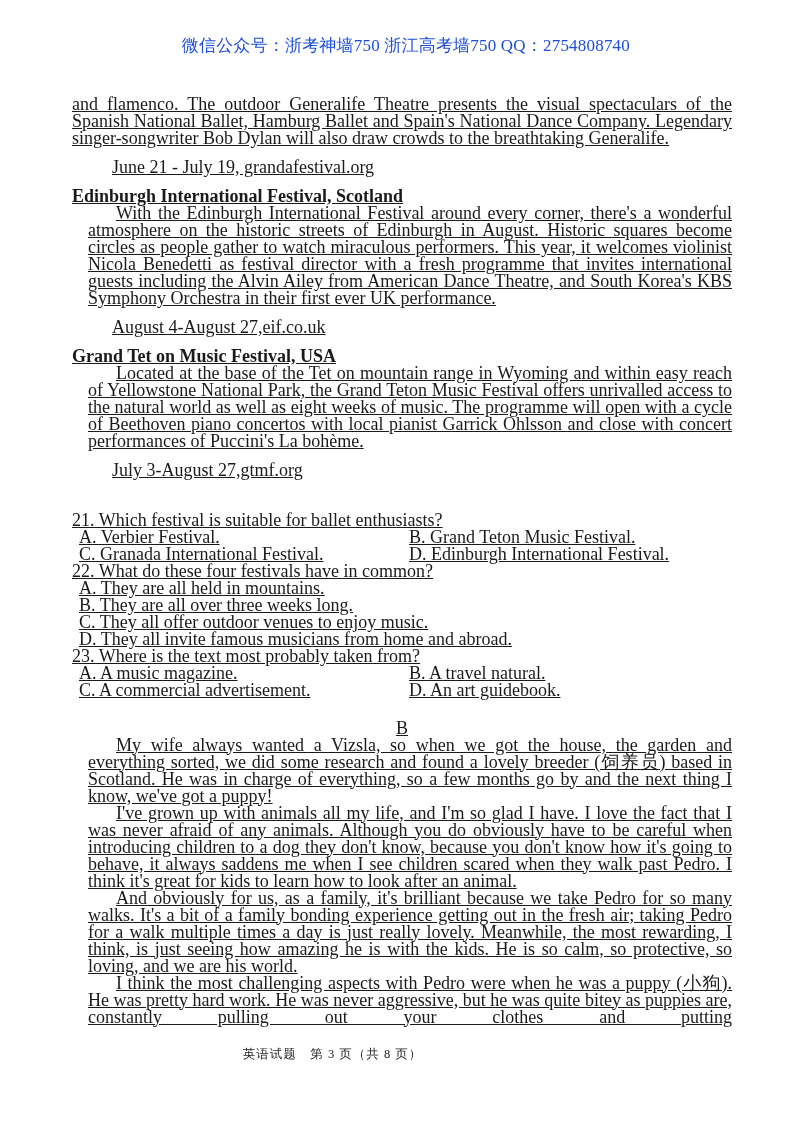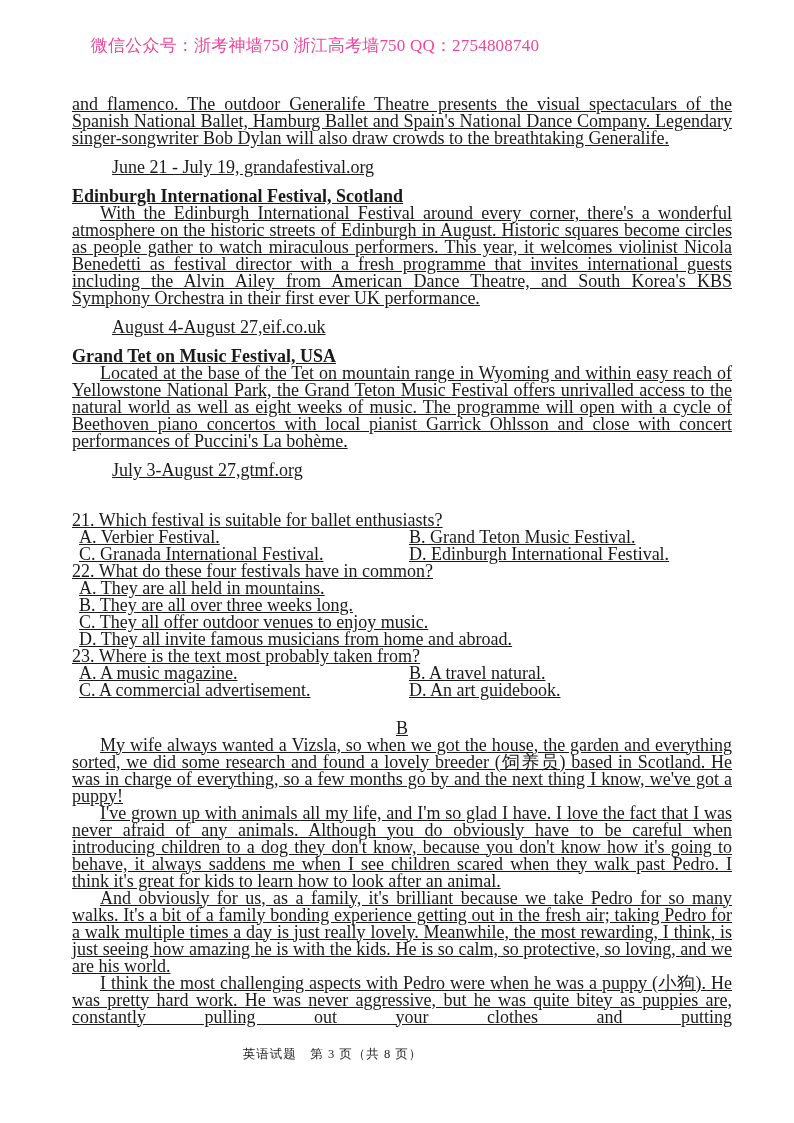--- a/index.html
+++ b/index.html
@@ -3,28 +3,28 @@
 <meta charset="utf-8">
 <style>
   html, body { margin: 0; padding: 0; background: #ffffff; }
   body {
     width: 794px; height: 1123px; position: relative; overflow: hidden;
     font-family: "Liberation Serif", "DejaVu Serif", serif;
     color: #1a1a1a;
   }
   .header {
     position: absolute; top: 34px; left: 0; width: 630px;
-    text-align: center; font-size: 17px; letter-spacing: 0.2px; color: #ec4899;
+    text-align: right; font-size: 17px; letter-spacing: 0.2px; color: #1d4ed8;
   }
   .content {
     position: absolute; top: 96px; left: 72px; width: 660px;
     font-size: 18px; line-height: 17px; text-decoration: underline;
   }
   .p { text-align: justify; text-align-last: left; margin: 0; }
-  .indent { text-indent: 28px; }
+  .indent { text-indent: 28px; margin-left: 16px; }
   .title { font-weight: bold; margin: 0; }
   .date { margin: 12px; padding-left: 28px; }
   .gap { height: 20.8px; }
   .q { margin: 0; }
   .opt { margin: 0; padding-left: 7px; }
   .opt-row { display: flex; margin: 0; }
   .opt-row .col { width: 330px; padding-left: 7px; box-sizing: border-box; }
   .opt-row .col2 { padding-left: 7px; text-align: center; }
   .section-label { text-align: center; margin: 0; }
   .footer {

